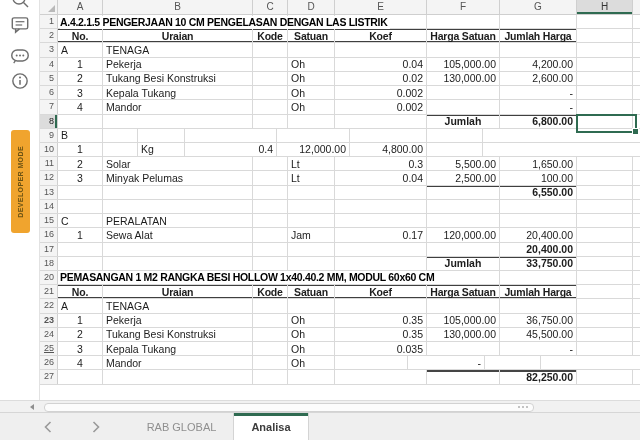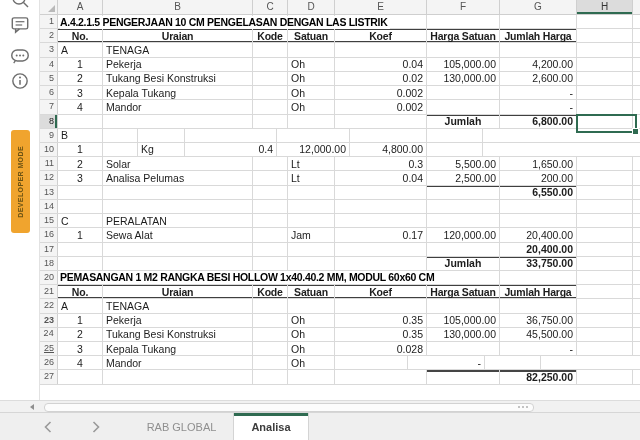--- a/index.html
+++ b/index.html
@@ -243,26 +243,26 @@
           <div class="cell al" style="width: 47px;">Lt</div>
           <div class="cell ar" style="width: 92px;">0.3</div>
           <div class="cell ar" style="width: 73px;">5,500.00</div>
           <div class="cell ar" style="width: 77px;">1,650.00</div>
           <div class="cell ar" style="width: 56px;"></div>
           <div class="cell sliver" style="width: 7px;"></div>
         </div>
         <div class="grow">
           <div class="gutter" style="width: 18px;">12</div>
           <div class="cell ac" style="width: 45px;">3</div>
-          <div class="cell al" style="width: 150px;">Analisa Pelumas</div>
+          <div class="cell al" style="width: 150px;">Minyak Pelumas</div>
           <div class="cell ac" style="width: 35px;"></div>
           <div class="cell al" style="width: 47px;">Lt</div>
           <div class="cell ar" style="width: 92px;">0.04</div>
           <div class="cell ar" style="width: 73px;">2,500.00</div>
-          <div class="cell ar" style="width: 77px;">200.00</div>
+          <div class="cell ar" style="width: 77px;">100.00</div>
           <div class="cell ar" style="width: 56px;"></div>
           <div class="cell sliver" style="width: 7px;"></div>
         </div>
         <div class="grow">
           <div class="gutter" style="width: 18px;">13</div>
           <div class="cell al" style="width: 45px;"></div>
           <div class="cell al" style="width: 150px;"></div>
           <div class="cell ac" style="width: 35px;"></div>
           <div class="cell al" style="width: 47px;"></div>
           <div class="cell ar" style="width: 92px;"></div>
@@ -374,38 +374,38 @@
           <div class="cell al" style="width: 150px;">Pekerja</div>
           <div class="cell ac" style="width: 35px;"></div>
           <div class="cell al" style="width: 47px;">Oh</div>
           <div class="cell ar" style="width: 92px;">0.35</div>
           <div class="cell ar" style="width: 73px;">105,000.00</div>
           <div class="cell ar" style="width: 77px;">36,750.00</div>
           <div class="cell ar" style="width: 56px;"></div>
           <div class="cell sliver" style="width: 7px;"></div>
         </div>
         <div class="grow">
-          <div class="gutter" style="width: 18px; font-family: Liberation Mono, monospace;">24</div>
+          <div class="gutter" style="width: 18px;">24</div>
           <div class="cell ac" style="width: 45px;">2</div>
           <div class="cell al" style="width: 150px;">Tukang Besi Konstruksi</div>
           <div class="cell ac" style="width: 35px;"></div>
           <div class="cell al" style="width: 47px;">Oh</div>
           <div class="cell ar" style="width: 92px;">0.35</div>
           <div class="cell ar" style="width: 73px;">130,000.00</div>
           <div class="cell ar" style="width: 77px;">45,500.00</div>
           <div class="cell ar" style="width: 56px;"></div>
           <div class="cell sliver" style="width: 7px;"></div>
         </div>
         <div class="grow">
           <div class="gutter" style="width: 18px; text-decoration: underline;">25</div>
           <div class="cell ac" style="width: 45px;">3</div>
           <div class="cell al" style="width: 150px;">Kepala Tukang</div>
           <div class="cell ac" style="width: 35px;"></div>
           <div class="cell al" style="width: 47px;">Oh</div>
-          <div class="cell ar" style="width: 92px;">0.028</div>
+          <div class="cell ar" style="width: 92px;">0.035</div>
           <div class="cell ar" style="width: 73px;"></div>
           <div class="cell ar" style="width: 77px;">-</div>
           <div class="cell ar" style="width: 56px;"></div>
           <div class="cell sliver" style="width: 7px;"></div>
         </div>
         <div class="grow">
           <div class="gutter" style="width: 18px;">26</div>
           <div class="cell ac" style="width: 45px;">4</div>
           <div class="cell al" style="width: 150px;">Mandor</div>
           <div class="cell ac" style="width: 35px;"></div>

